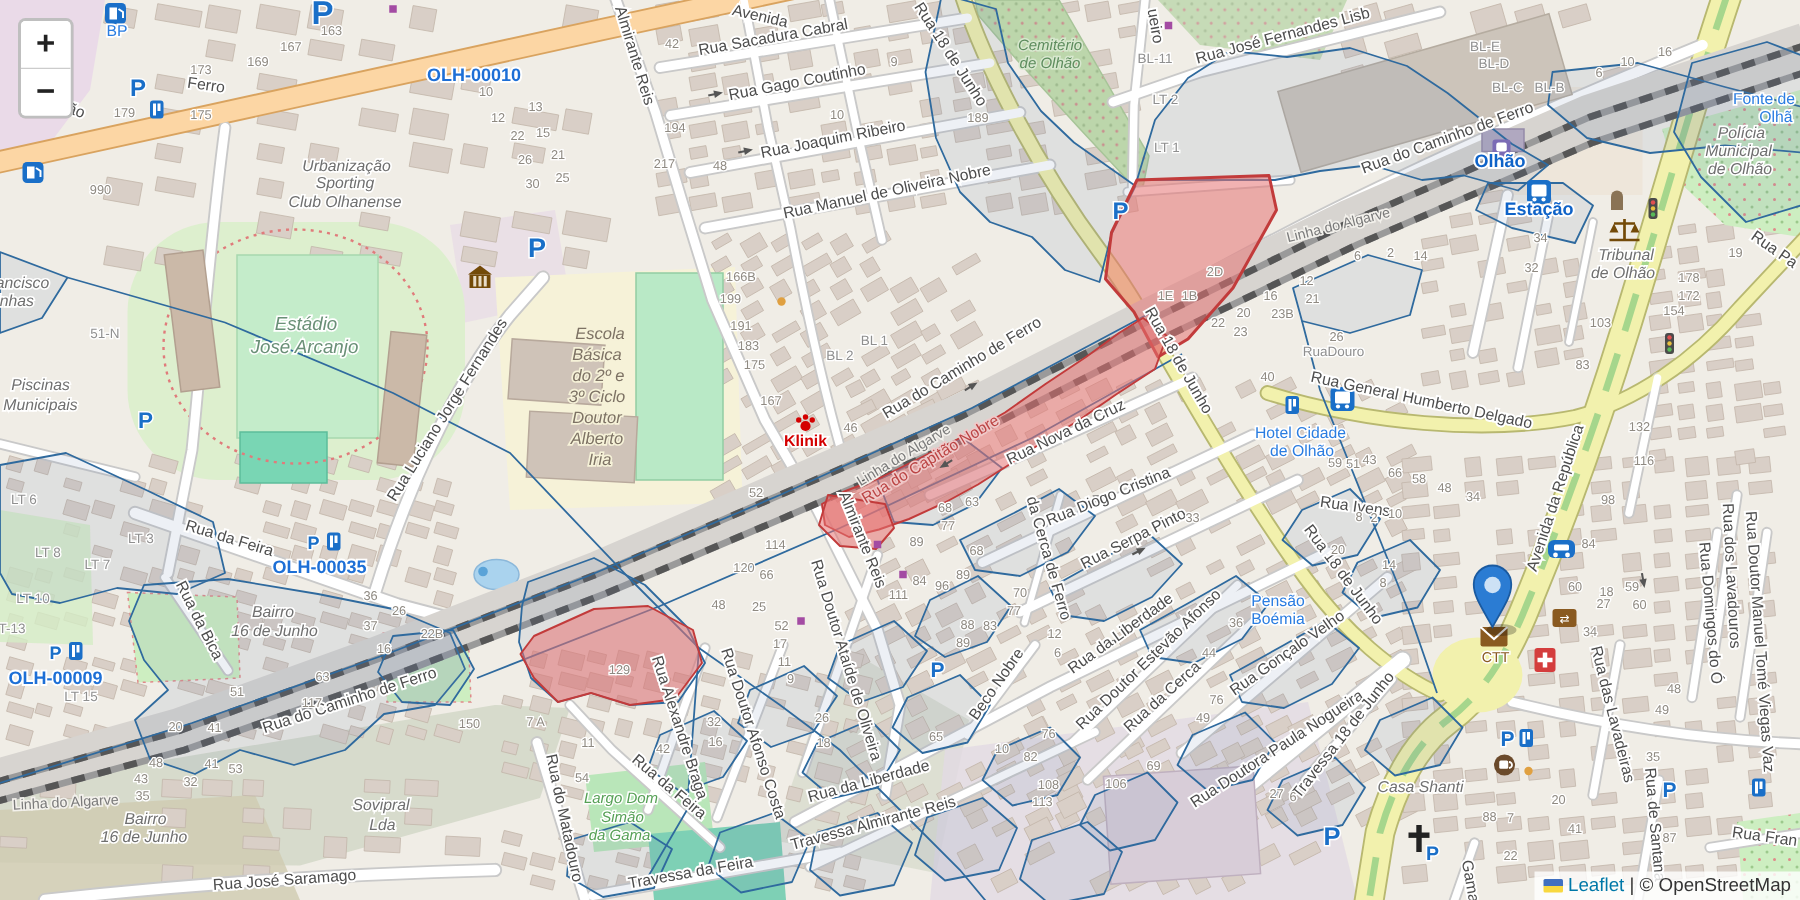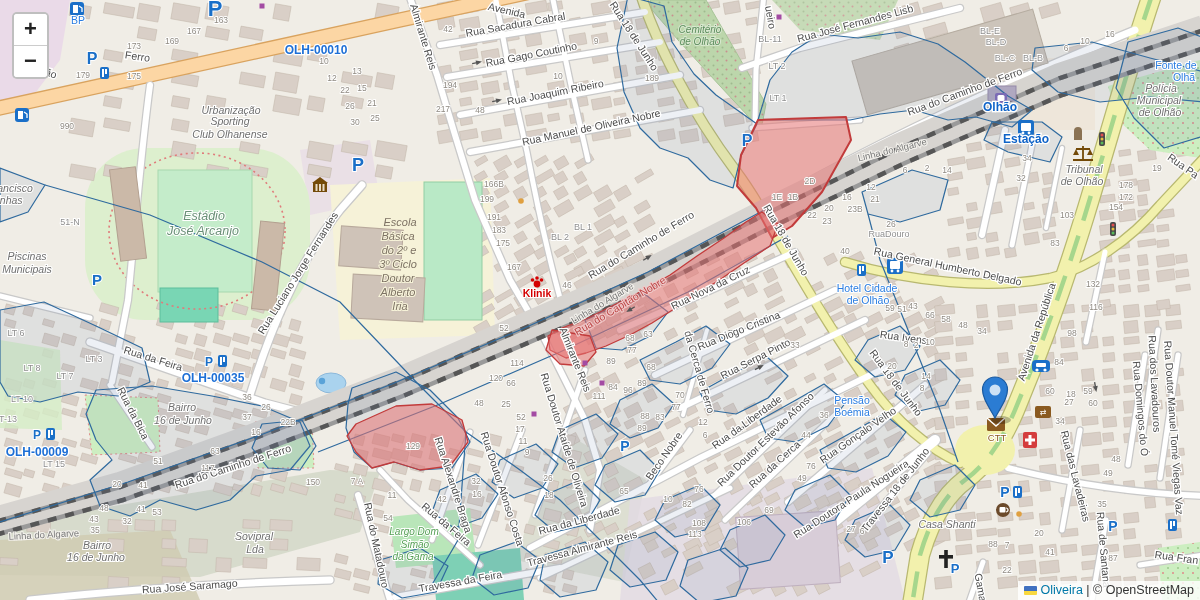--- a/index.html
+++ b/index.html
@@ -1749,17 +1749,17 @@
         </g>
       </g>
   </svg>
 
   <div class="zoomctl">
     <div class="zb">+</div>
     <div class="zb">−</div>
   </div>
 
   <div class="attrib">
-    <span class="flag"></span><a>Oliveira</a>
+    <span class="flag"></span><a>Leaflet</a>
     <span>|</span>
     <span>© OpenStreetMap</span>
   </div>
 </div>
 
 </body></html>

